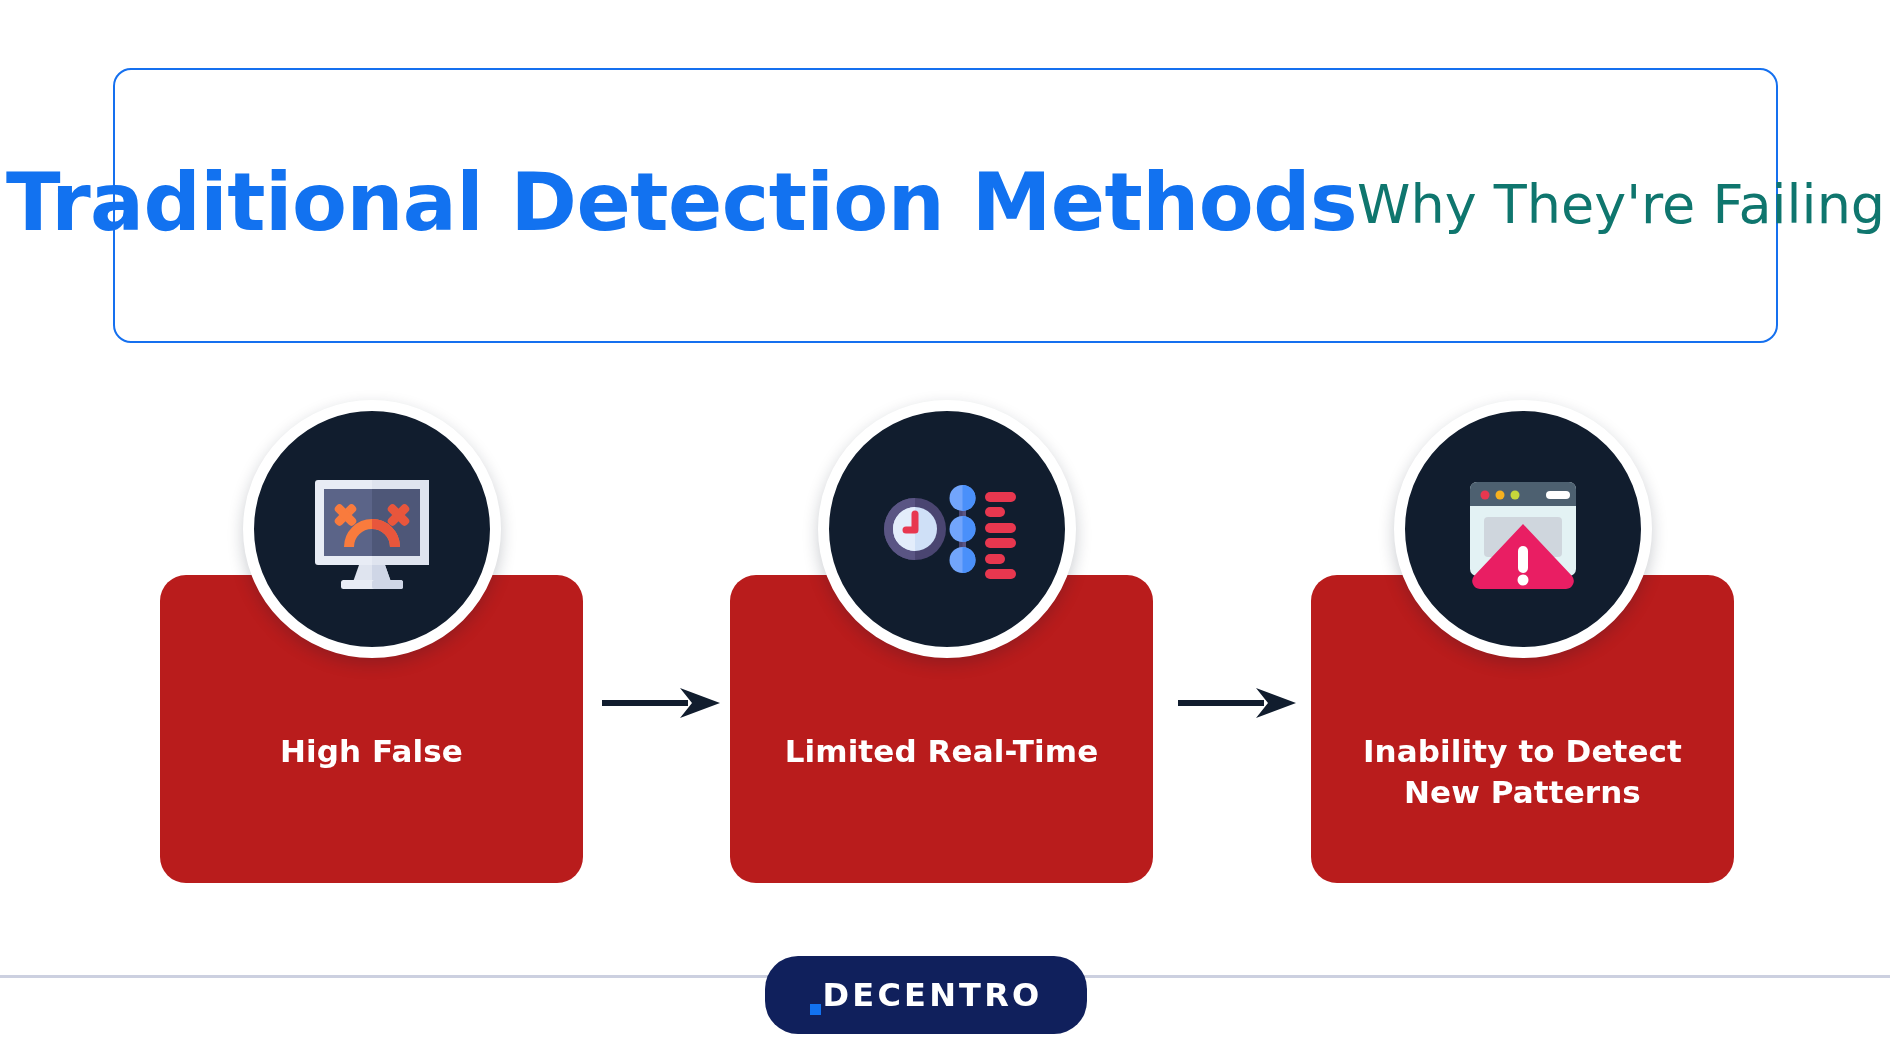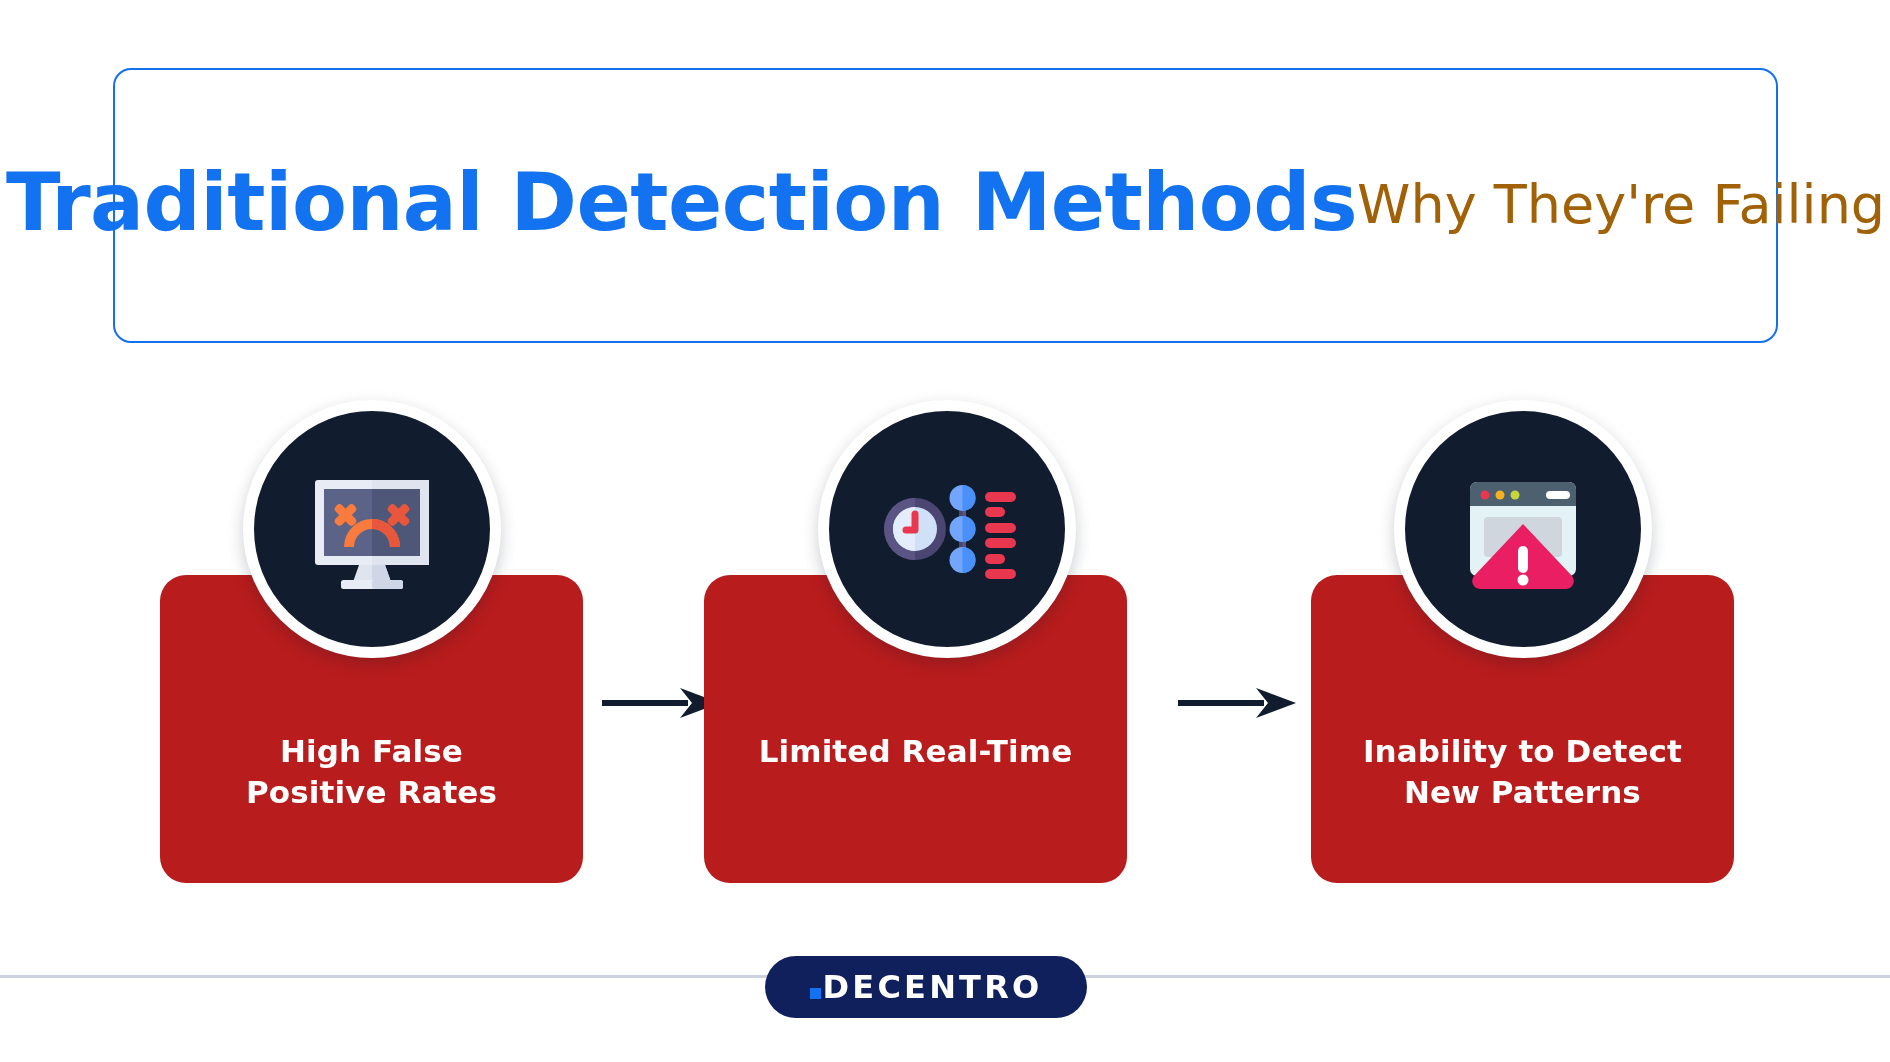--- a/index.html
+++ b/index.html
@@ -38,21 +38,21 @@
     color: #1272f0;
     letter-spacing: -0.5px;
     line-height: 1.02;
     margin: 0 0 6px 0;
     text-align: center;
     white-space: nowrap;
   }
   #page-subtitle {
     font-size: 54px;
     font-weight: 400;
-    color: #a16207;
+    color: #0f766e;
     line-height: 1.05;
     margin: 0;
     text-align: center;
     white-space: nowrap;
   }
 
   
   #flow-row {
     position: absolute;
     left: 0;
@@ -118,21 +118,21 @@
     top: 975px;
     width: 1890px;
     height: 3px;
     background: #ccd0e0;
   }
   #brand-logo {
     position: absolute;
     left: 765px;
     top: 956px;
     width: 322px;
-    height: 62px;
+    height: 78px;
     background: #10205c;
     border-radius: 33px;
     display: flex;
     align-items: center;
     justify-content: center;
     gap: 4px;
   }
   #brand-dot {
     width: 11px;
     height: 11px;
@@ -155,21 +155,20 @@
 <div id="title-panel">
   <div id="page-title">Traditional Detection Methods</div>
   <div id="page-subtitle">Why They're Failing</div>
 </div>
 
 <div id="flow-row">
 
   <div class="flow-card" style="left:160px;">
     <div class="flow-card-label">
       <div>High False</div>
-      <div>Positive Rates</div>
     </div>
   </div>
   <div class="icon-badge" style="left:243px;">
     <svg width="150" height="150" viewBox="0 0 150 150" aria-hidden="true">
 
       <rect x="18" y="26" width="114" height="85" rx="3" fill="#e8ecf5"></rect>
       <rect x="75" y="26" width="57" height="85" fill="#dfe4ef"></rect>
 
       <rect x="27" y="35" width="96" height="67" fill="#5b6488"></rect>
       <rect x="75" y="35" width="48" height="67" fill="#4e5778"></rect>
@@ -194,21 +193,21 @@
     </svg>
   </div>
 
   <div class="flow-arrow" style="left:602px;">
     <svg width="120" height="40" viewBox="0 0 120 40" aria-hidden="true">
       <rect x="0" y="17" width="86" height="6" fill="#111d2e"></rect>
       <path d="M78 5 L118 20 L78 35 L90 20 Z" fill="#111d2e"></path>
     </svg>
   </div>
 
-  <div class="flow-card" style="left:704px;">
+  <div class="flow-card" style="left:730px;">
     <div class="flow-card-label">
       <div>Limited Real-Time</div>
     </div>
   </div>
   <div class="icon-badge" style="left:818px;">
     <svg width="150" height="150" viewBox="0 0 150 150" aria-hidden="true">
 
       <circle cx="43" cy="75" r="31" fill="#4a4571"></circle>
       <path d="M43 44 a31 31 0 0 0 0 62 z" fill="#5a5584"></path>
       <circle cx="43" cy="75" r="22" fill="#cfe0f7"></circle>

